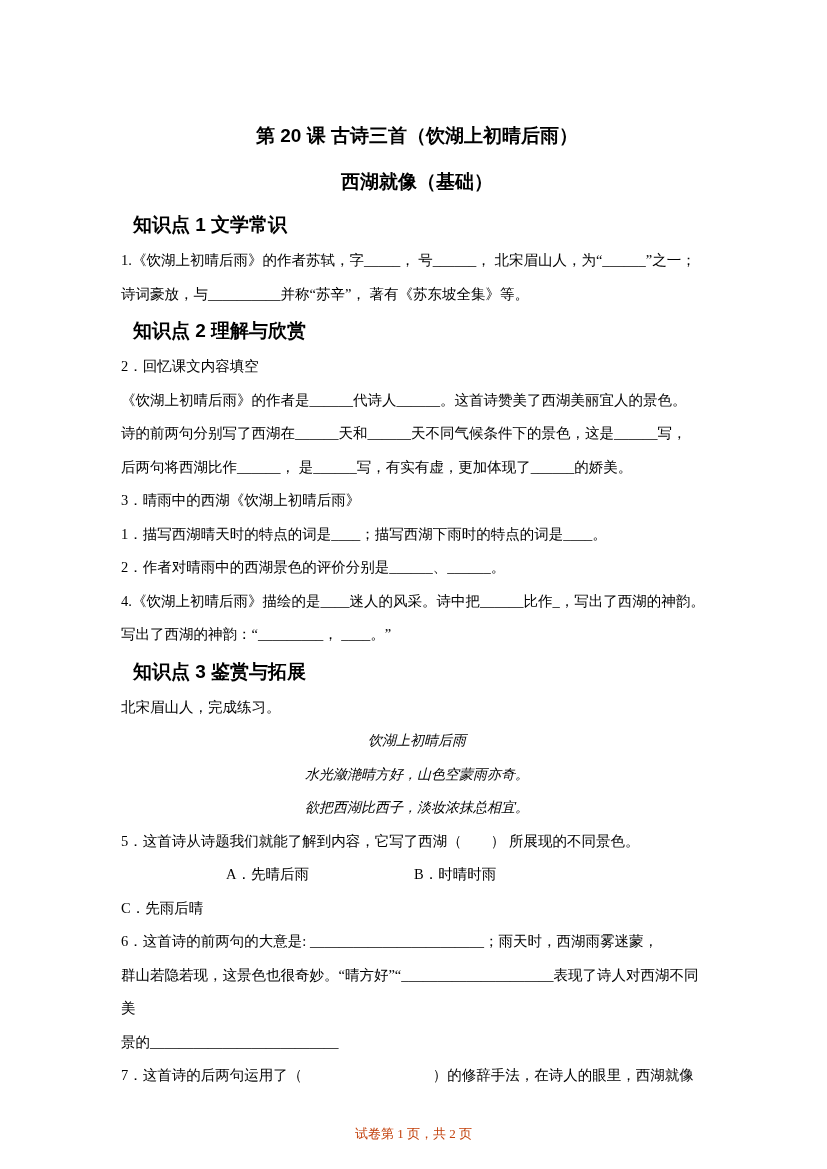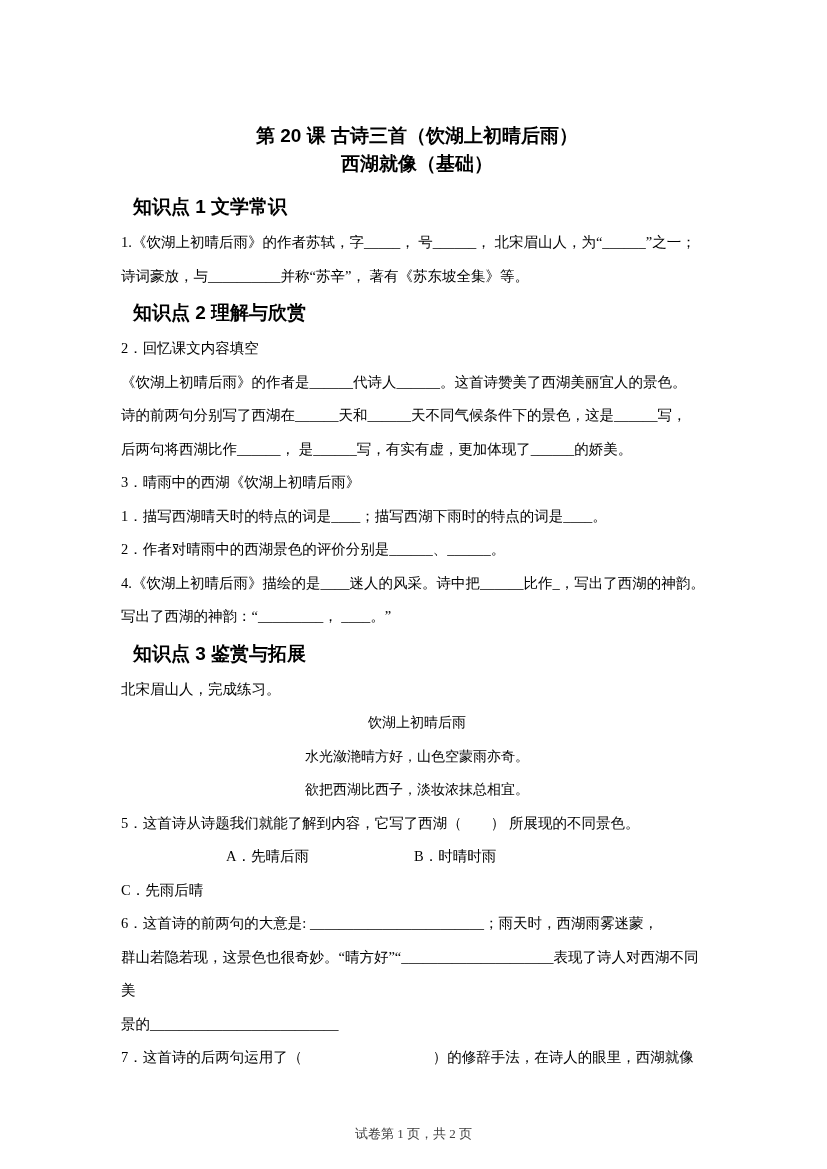--- a/index.html
+++ b/index.html
@@ -19,20 +19,21 @@
     left: 121px;
     top: 122px;
     width: 592px;
   }
   .doc-title {
     text-align: center;
     font-size: 19px;
     font-weight: bold;
     font-family: "Liberation Sans", "DejaVu Sans", sans-serif;
     line-height: 28px;
+    margin-bottom: 18px;
     white-space: pre-wrap;
   }
   .doc-subtitle {
     text-align: center;
     font-size: 19px;
     font-weight: bold;
     font-family: "Liberation Sans", "DejaVu Sans", sans-serif;
     line-height: 28px;
     margin-bottom: 13px;
     white-space: pre-wrap;
@@ -45,34 +46,35 @@
     margin: 4px 0 3px 12px;
     white-space: pre-wrap;
   }
   .line {
     font-size: 14.5px;
     line-height: 33.5px;
     white-space: pre-wrap;
   }
   .poem-block { text-align: center; }
   .poem-line {
+    font-style: italic;
     font-size: 14px;
     line-height: 33.5px;
     white-space: pre-wrap;
   }
   .options-row { display: flex; text-align: center; }
   .option-a { width: 293px; }
   .footer {
     position: absolute;
     left: 0;
     bottom: 26px;
     width: 100%;
     text-align: center;
     font-size: 13px;
-    color: #404040;
+    color: #c2410c;
     white-space: pre-wrap;
   }
 </style>
 </head>
 <body>
 
 <div class="page">
   <div class="content">
 
     <div class="doc-title">第 20 课 古诗三首（饮湖上初晴后雨）</div>

